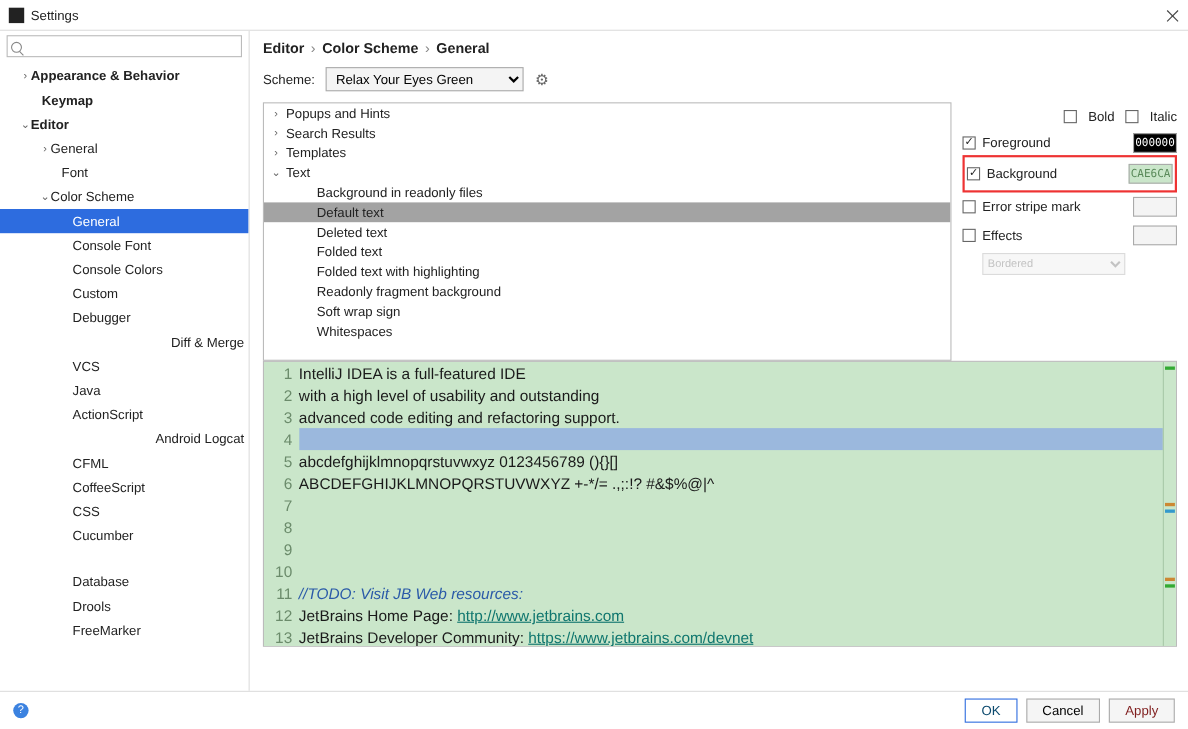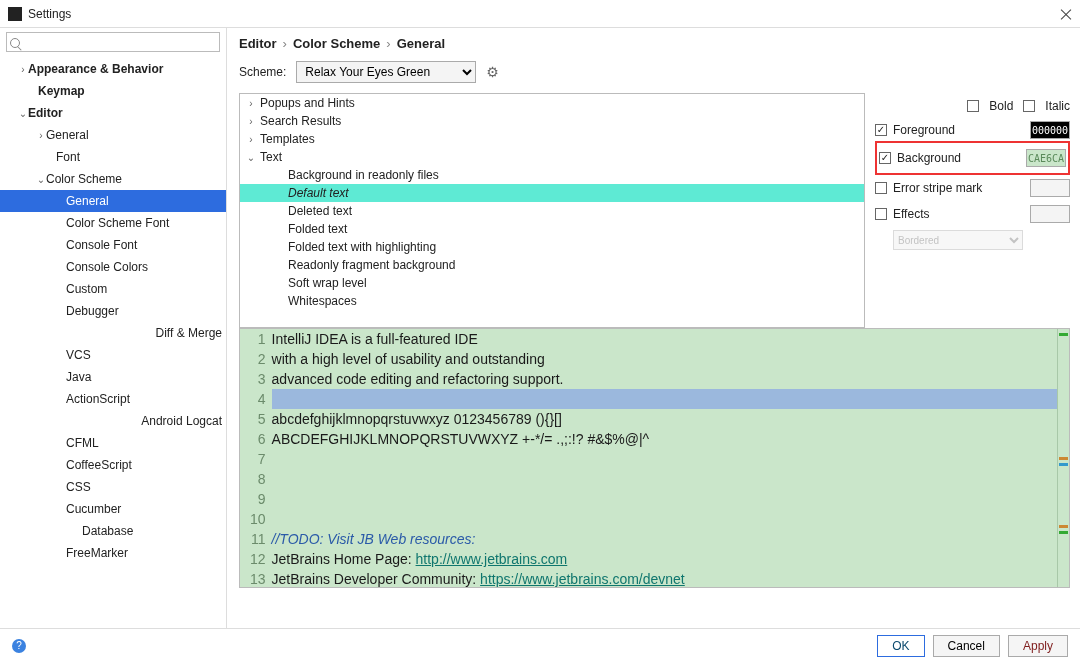--- a/index.html
+++ b/index.html
@@ -27,21 +27,21 @@
 .label { white-space:nowrap; }
 .content { flex: 1; display: flex; flex-direction: column; padding: 8px 10px 0 12px; }
 .breadcrumb { font-weight:600; font-size:13px; display:flex; gap:6px; align-items:center; padding-bottom:10px;}
 .breadcrumb .sep { color:#888; font-weight:400;}
 .scheme-row { display:flex; align-items:center; gap:10px; padding-bottom:10px;}
 .scheme-row select { width:180px; height:22px; border:1px solid #aaa; background:#f4f4f4; font-size:12px; padding-left:4px;}
 .gear { width:14px; height:14px; color:#666; font-size:14px; position:relative; top:-1px;}
 .upper { display:flex; gap:10px; height:235px;}
 .detail-tree { flex:1; border:1px solid #bbb; overflow-y:auto; background:#fff; }
 .dt-row { display:flex; align-items:center; height:18px; padding-left:6px; gap:4px; font-size:12px;}
-.dt-row.selected { background:#5eead4;font-style:italic; }
+.dt-row.selected { background:#a3a3a3; }
 .props { width:195px; padding-top:2px;}
 .prop-row { display:flex; align-items:center; height:26px; gap:6px;}
 .prop-top { display:flex; justify-content:flex-end; gap:10px; height:22px; align-items:center;}
 .cb { width:12px; height:12px; border:1px solid #666; display:inline-flex; align-items:center; justify-content:center; font-size:10px; line-height:1;}
 .cb.checked:after { content:"✓"; }
 .swatch { width:40px; height:18px; border:1px solid #aaa; font-size:10px; display:flex; align-items:center; justify-content:center; font-family:monospace;}
 .highlight-box { border:2px solid #e33; padding:2px 2px; margin-top:-2px;}
 .props select { width:130px; height:20px; border:1px solid #ccc; color:#aaa; background:#f4f4f4; font-size:10px; margin-left:18px;}
 .preview { border:1px solid #bbb; background:#cae6ca; font-family:"Consolas","Courier New",monospace; font-size:14px; line-height:20px; overflow:auto; height:260px; position:relative;}
 .preview-inner { display:flex; }
@@ -100,24 +100,20 @@
         <div class="tree-row" style="padding-left: 36px;">
           <span class="arrow">⌄</span>
           <span class="label">Color Scheme</span>
         </div>
         <div class="tree-row selected" style="padding-left: 56px;">
           <span class="arrow"></span>
           <span class="label">General</span>
         </div>
         <div class="tree-row" style="padding-left: 56px;">
           <span class="arrow"></span>
-          <span class="label">Color Scheme Font</span>
-        </div>
-        <div class="tree-row" style="padding-left: 56px;">
-          <span class="arrow"></span>
           <span class="label">Console Font</span>
         </div>
         <div class="tree-row" style="padding-left: 56px;">
           <span class="arrow"></span>
           <span class="label">Console Colors</span>
         </div>
         <div class="tree-row" style="padding-left: 56px;">
           <span class="arrow"></span>
           <span class="label">Custom</span>
         </div>
@@ -154,23 +150,27 @@
           <span class="label">CoffeeScript</span>
         </div>
         <div class="tree-row" style="padding-left: 56px;">
           <span class="arrow"></span>
           <span class="label">CSS</span>
         </div>
         <div class="tree-row" style="padding-left: 56px;">
           <span class="arrow"></span>
           <span class="label">Cucumber</span>
         </div>
-        <div class="tree-row" style="padding-left: 72px;">
+        <div class="tree-row" style="padding-left: 56px; margin-top: 20px;">
           <span class="arrow"></span>
           <span class="label">Database</span>
+        </div>
+        <div class="tree-row" style="padding-left: 56px;">
+          <span class="arrow"></span>
+          <span class="label">Drools</span>
         </div>
         <div class="tree-row" style="padding-left: 56px;">
           <span class="arrow"></span>
           <span class="label">FreeMarker</span>
         </div>
       </div>
   </div>
 
   <div class="content">
     <div class="breadcrumb">
@@ -226,21 +226,21 @@
           <div class="dt-row" style="padding-left: 34px;">
             <span class="arrow"></span>
             <span>Folded text with highlighting</span>
           </div>
           <div class="dt-row" style="padding-left: 34px;">
             <span class="arrow"></span>
             <span>Readonly fragment background</span>
           </div>
           <div class="dt-row" style="padding-left: 34px;">
             <span class="arrow"></span>
-            <span>Soft wrap level</span>
+            <span>Soft wrap sign</span>
           </div>
           <div class="dt-row" style="padding-left: 34px;">
             <span class="arrow"></span>
             <span>Whitespaces</span>
           </div>
         </div>
       <div class="props">
         <div class="prop-top">
           <span class="cb"></span>
           <span>Bold</span>

